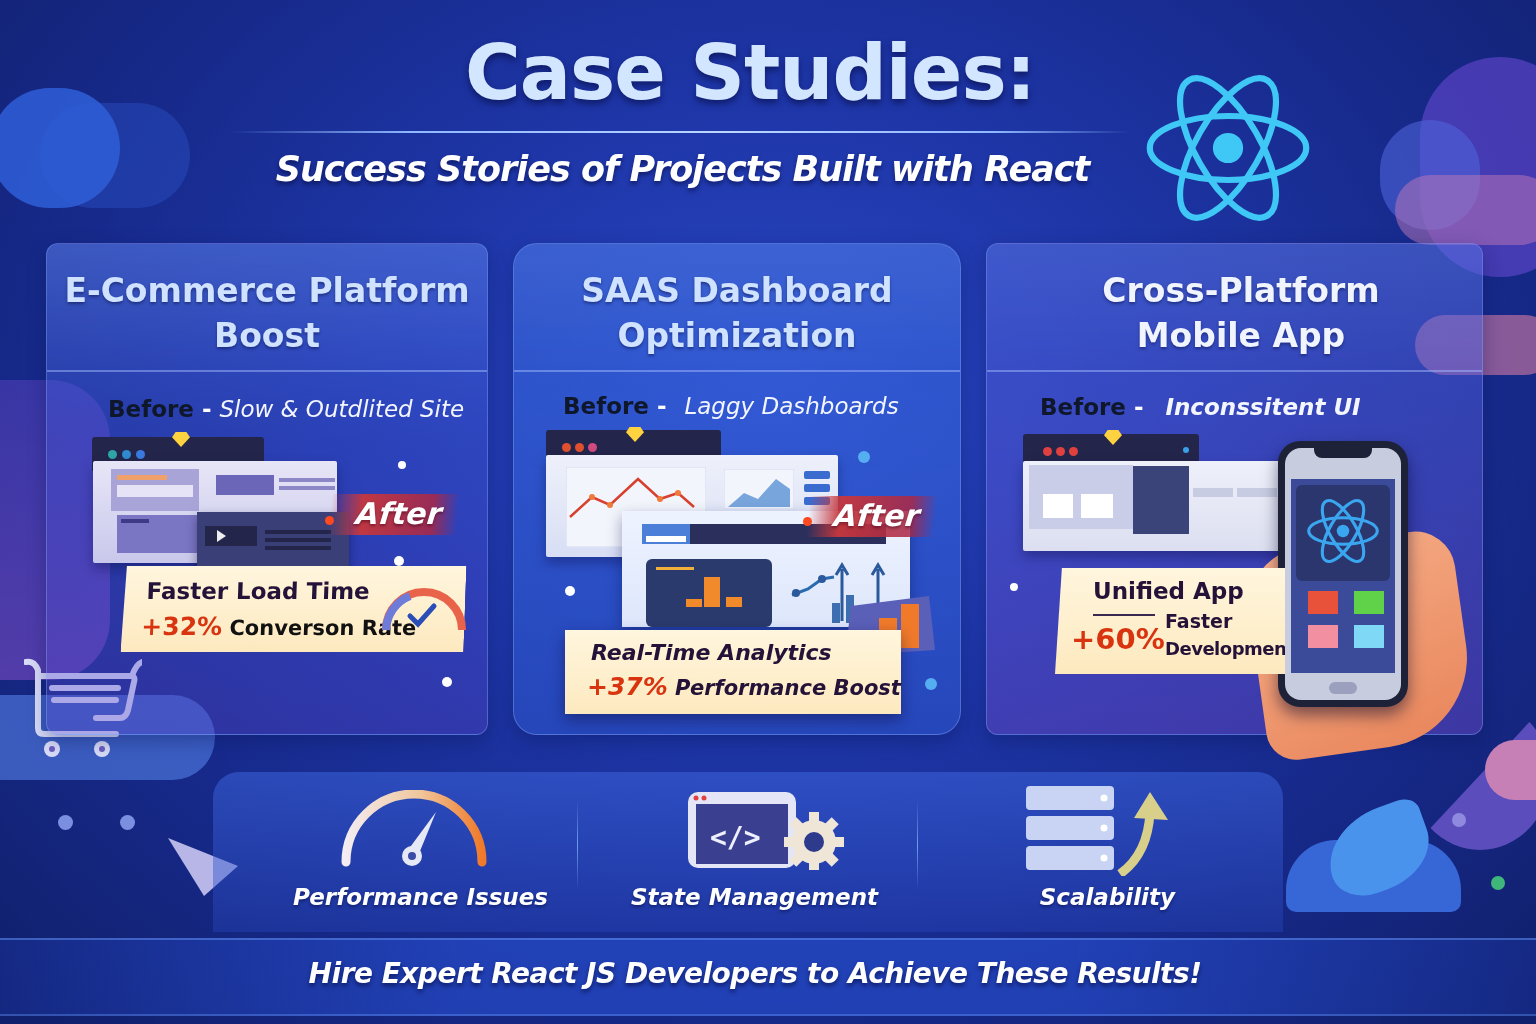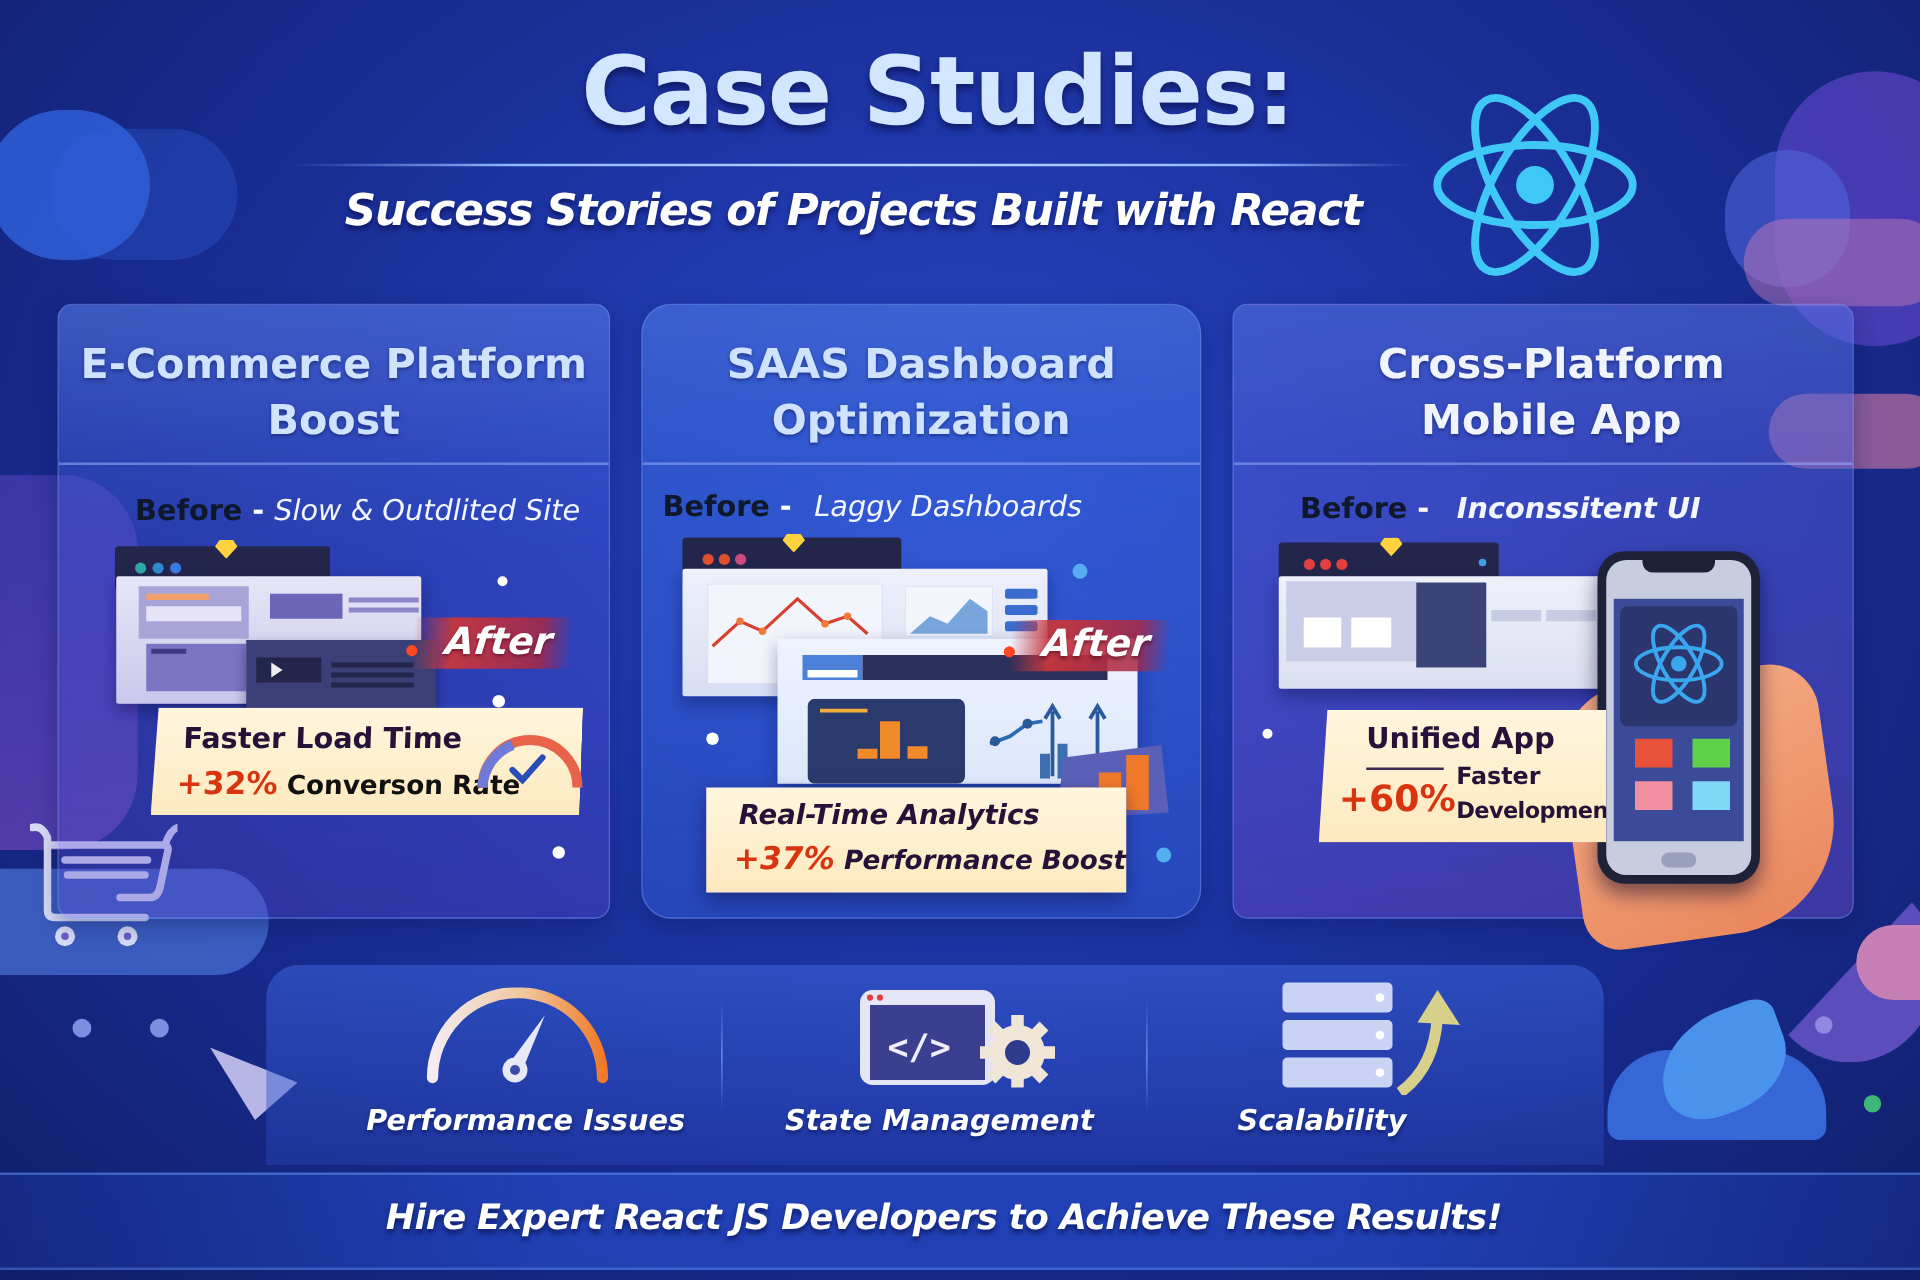--- a/index.html
+++ b/index.html
@@ -101,21 +101,21 @@
   .res-pct { color: #d8340f; font-weight: bold; }
 
   
   .strip {
     position: absolute; left: 213px; top: 772px; width: 1070px; height: 160px;
     background: linear-gradient(180deg, rgba(60,100,220,.55), rgba(40,70,190,.4));
     border-radius: 26px 26px 0 0;
   }
   .strip-sep { position: absolute; top: 800px; width: 1px; height: 90px; background: linear-gradient(180deg, rgba(130,180,255,0), rgba(130,180,255,.8), rgba(130,180,255,0)); }
   .feat-label {
-    position: absolute; top: 884px; text-align: left;
+    position: absolute; top: 884px; text-align: right;
     font-family: "DejaVu Sans", sans-serif; font-weight: bold; font-style: italic; font-size: 23px;
     color: #fff; text-shadow: 0 2px 3px rgba(10,20,80,.6); white-space: nowrap;
   }
   .cta-band {
     position: absolute; left: 0; top: 938px; width: 1536px; height: 78px;
     background: linear-gradient(90deg, rgba(30,60,180,.3), rgba(40,80,210,.6) 30%, rgba(40,80,210,.6) 70%, rgba(30,60,180,.3));
     border-top: 2px solid rgba(110,160,255,.45);
     border-bottom: 2px solid rgba(110,160,255,.35);
   }
   .cta {
@@ -223,21 +223,21 @@
   <path d="M6 46 A38 38 0 0 1 30 12" fill="none" stroke="#6f7bd8" stroke-width="8"></path>
   <path d="M30 32 L38 40 L54 22" fill="none" stroke="#2b4db8" stroke-width="5" stroke-linecap="round"></path>
 </svg>
 
 <div class="card card-2">
   <div class="card-head">
     <span class="card-title">SAAS Dashboard</span>
     <span class="card-title" style="padding-top:0">Optimization</span>
   </div>
 </div>
-<div class="before-line" style="left:530px;top:393px;">
+<div class="before-line" style="left:563px;top:393px;">
   <span class="before-label">Before</span><span class="before-sep">-</span><span class="before-text" style="margin-left:10px">Laggy Dashboards</span>
 </div>
 <div class="win-bar" style="left:546px;top:430px;width:175px;">
   <span class="win-dot" style="left:16px;background:#e0502f"></span>
   <span class="win-dot" style="left:29px;background:#e0502f"></span>
   <span class="win-dot" style="left:42px;background:#d04a80"></span>
 </div>
 <div class="pin" style="left:626px;top:427px;"></div>
 <div class="win-body" style="left:546px;top:455px;width:292px;height:102px;background:linear-gradient(180deg,#eef1fb,#d8def4);">
   <svg class="abs" style="left:20px;top:12px;" width="140" height="80" viewBox="0 0 140 80">

